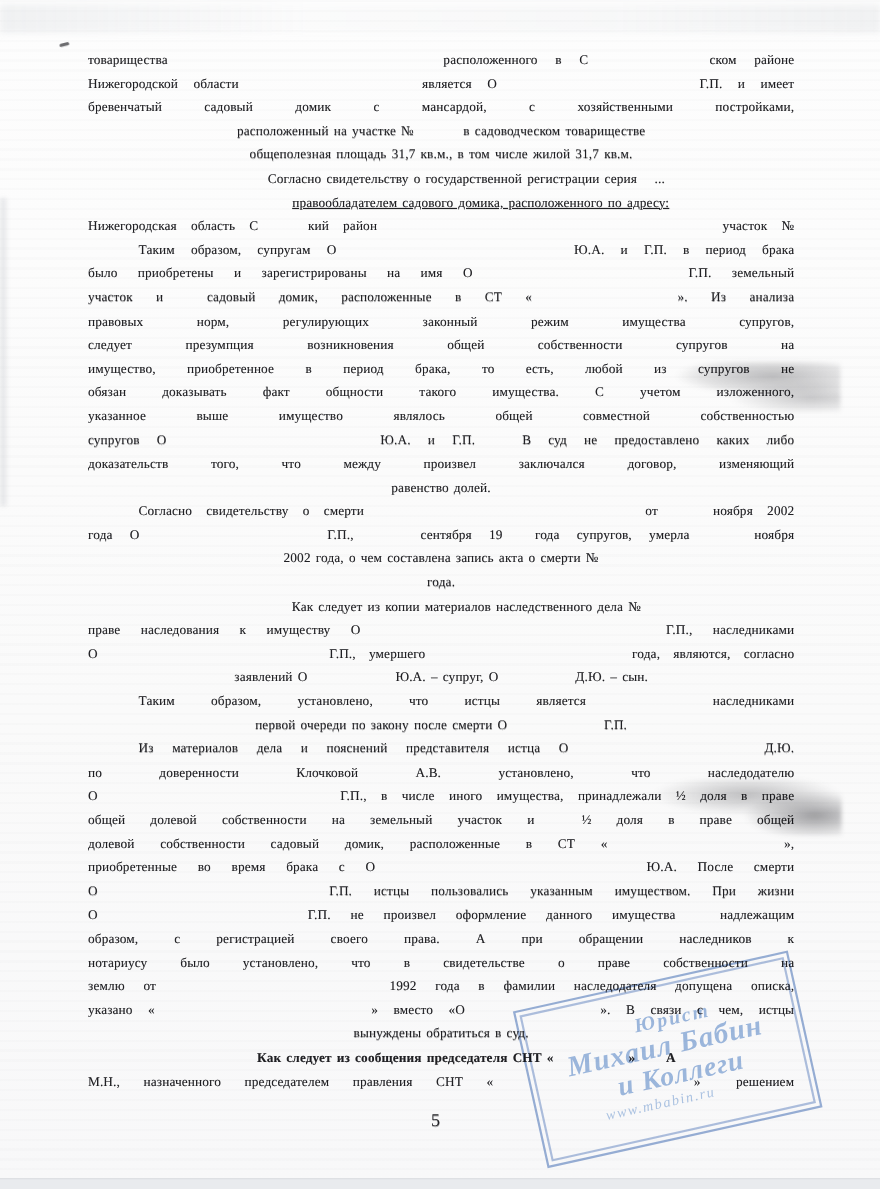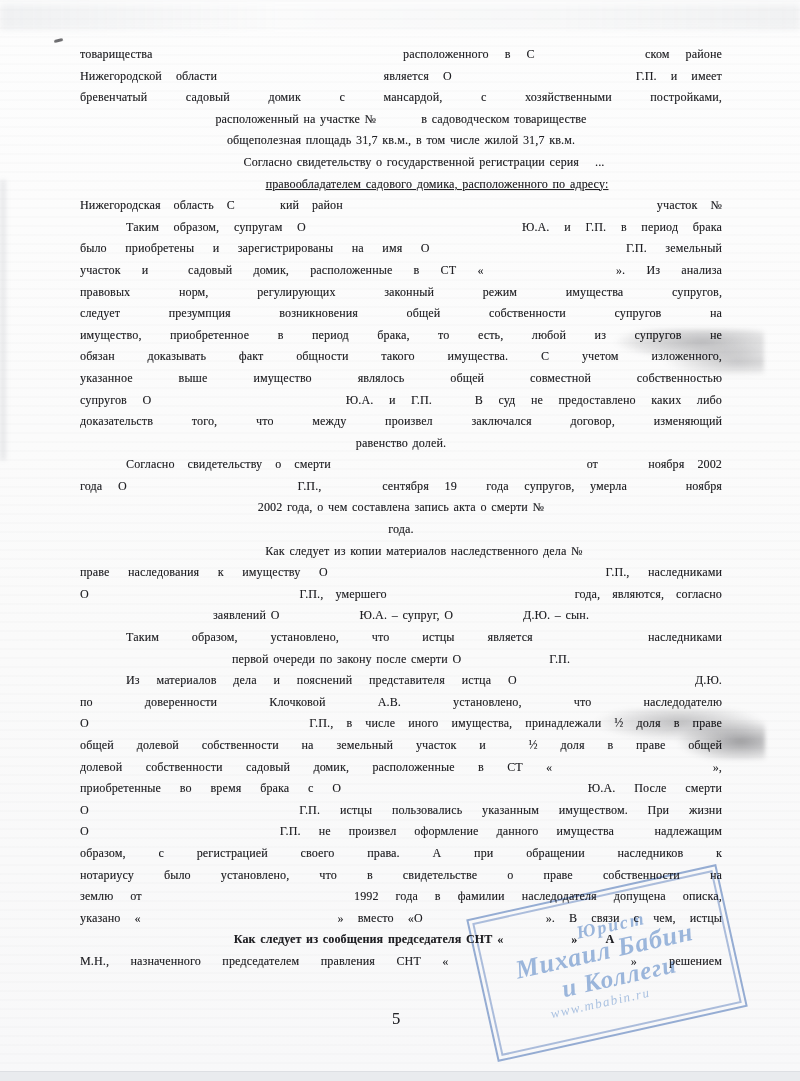--- a/index.html
+++ b/index.html
@@ -641,20 +641,21 @@
         <span>В</span>
         <span class="sp wsp"></span>
         <span>связи</span>
         <span class="sp wsp"></span>
         <span>с</span>
         <span class="sp wsp"></span>
         <span>чем,</span>
         <span class="sp wsp"></span>
         <span>истцы</span>
       </div>
+      <div class="tl"><span>вынуждены обратиться в суд.</span></div>
       <div class="tl" style="padding-left: 46px; font-weight: bold;"><span>Как следует из сообщения председателя СНТ «</span><span class="fsp" style="width: 68px;"></span><span>»</span><span class="fsp" style="width: 28px;"></span><span>А</span></div>
       <div class="tl jl">
         <span>М.Н.,</span>
         <span class="sp wsp"></span>
         <span>назначенного</span>
         <span class="sp wsp"></span>
         <span>председателем</span>
         <span class="sp wsp"></span>
         <span>правления</span>
         <span class="sp wsp"></span>

